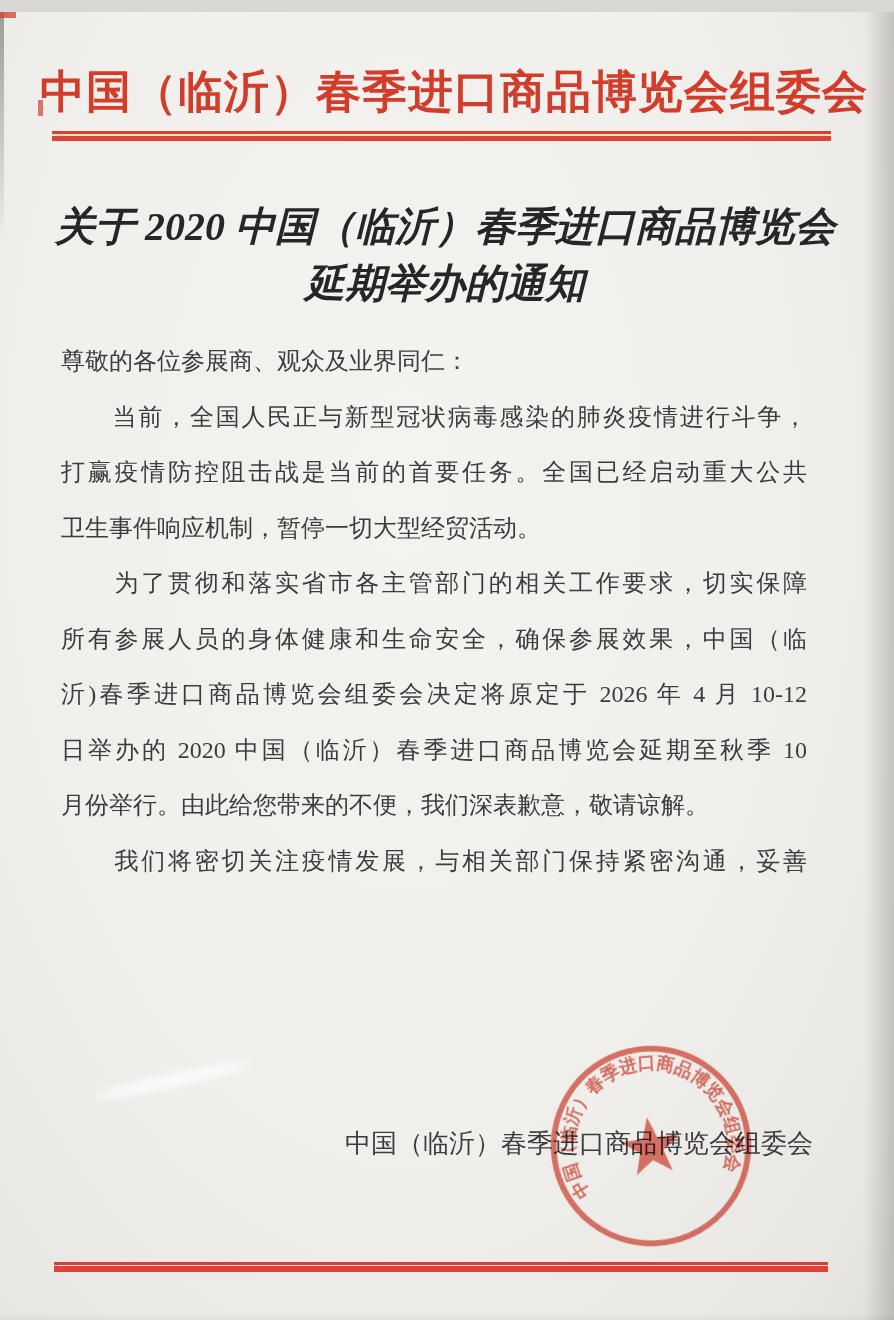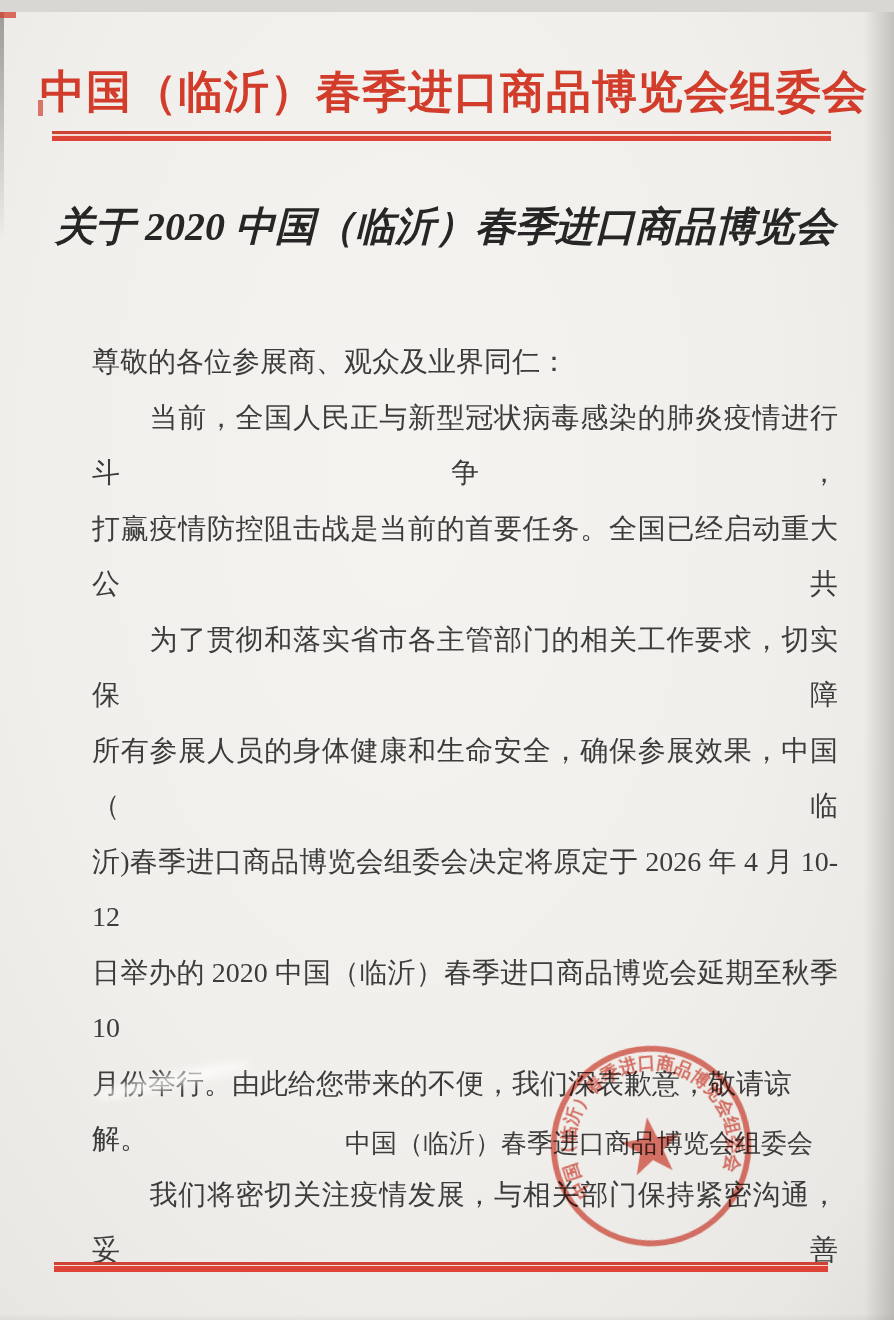--- a/index.html
+++ b/index.html
@@ -34,22 +34,22 @@
   .title{
     position:absolute;top:186px;left:40px;right:44px;
     text-align:center;
     font-size:40px;font-weight:700;
     color:#262626;
     line-height:57px;
     font-style:italic;
   }
   
   .body{
-    position:absolute;top:322px;left:92px;width:746px;
-    font-size:28px;
+    position:absolute;top:322px;left:61px;width:746px;
+    font-size:24px;
     line-height:55.5px;
     color:#3c3c3c;
   }
   .line{white-space:pre-wrap;}
   .fill{text-align:justify;text-align-last:justify;}
   
   .sign{
     position:absolute;top:1100px;left:75px;width:746px;
     font-size:26px;
     line-height:64px;
@@ -103,26 +103,28 @@
 </head>
 <body>
 
 <div class="page">
 
   <div class="letterhead">中国（临沂）春季进口商品博览会组委会</div>
   <div class="rule rule-top"></div>
 
   <div class="title">
     <div>关于 2020 中国（临沂）春季进口商品博览会</div>
+    <div>延期举办的通知</div>
   </div>
 
   <div class="body">
     <div class="line">尊敬的各位参展商、观众及业界同仁：</div>
     <div class="line fill">　　当前，全国人民正与新型冠状病毒感染的肺炎疫情进行斗争，</div>
     <div class="line fill">打赢疫情防控阻击战是当前的首要任务。全国已经启动重大公共</div>
+    <div class="line">卫生事件响应机制，暂停一切大型经贸活动。</div>
     <div class="line fill">　　为了贯彻和落实省市各主管部门的相关工作要求，切实保障</div>
     <div class="line fill">所有参展人员的身体健康和生命安全，确保参展效果，中国（临</div>
     <div class="line fill">沂)春季进口商品博览会组委会决定将原定于 2026 年 4 月 10-12</div>
     <div class="line fill">日举办的 2020 中国（临沂）春季进口商品博览会延期至秋季 10</div>
     <div class="line">月份举行。由此给您带来的不便，我们深表歉意，敬请谅解。</div>
     <div class="line fill">　　我们将密切关注疫情发展，与相关部门保持紧密沟通，妥善</div>
 
   </div>
 
   <div class="sign">

